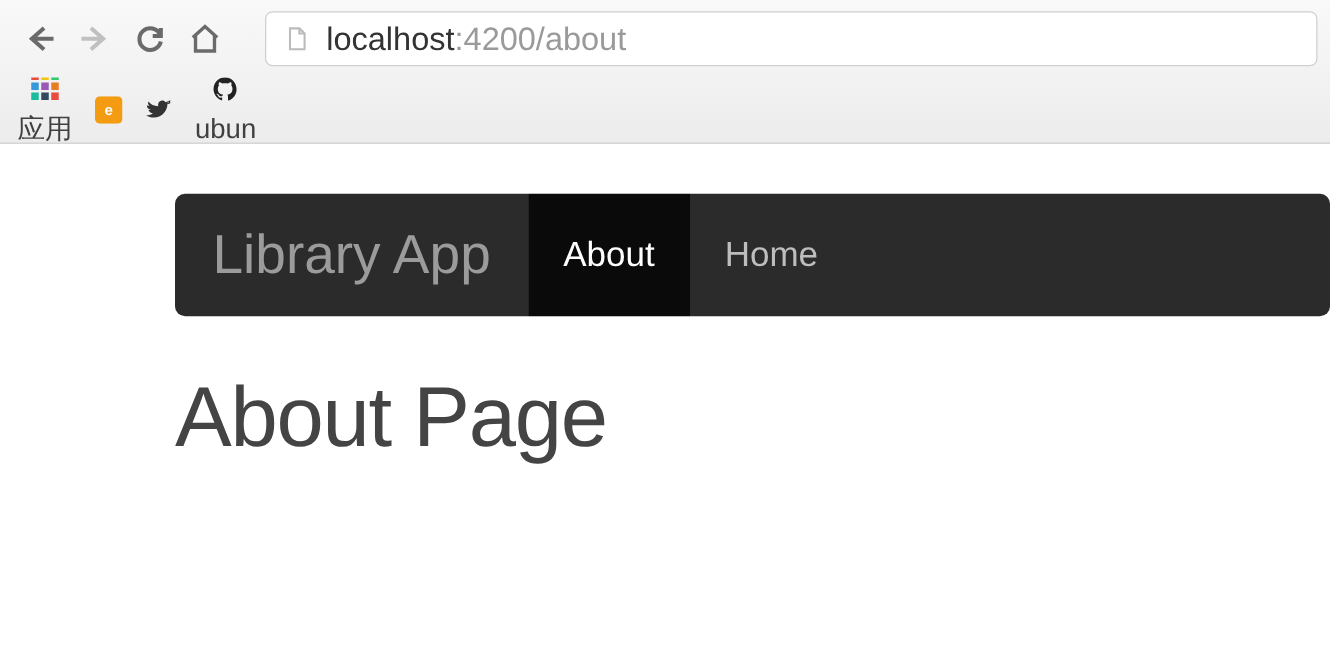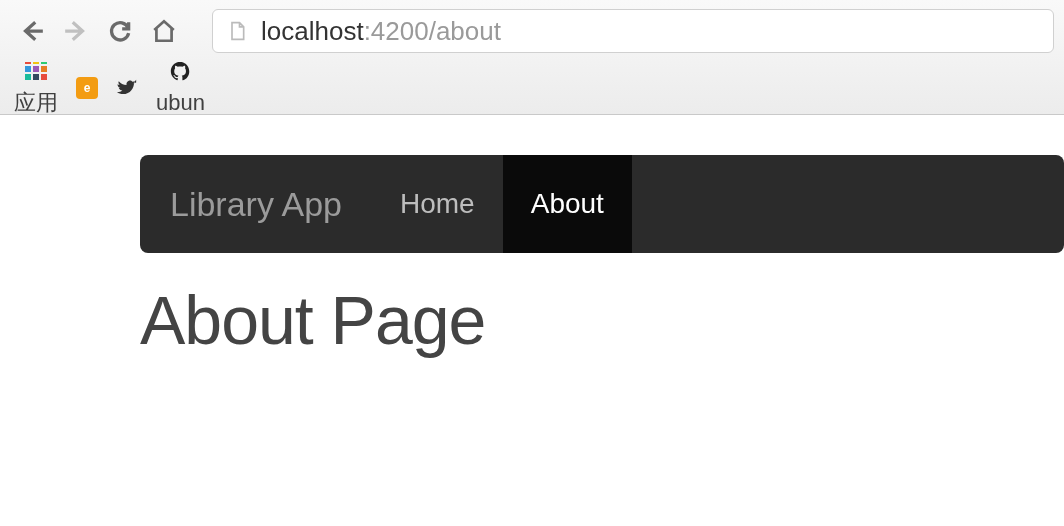--- a/index.html
+++ b/index.html
@@ -109,40 +109,40 @@
     .navbar {
       background: #2b2b2b;
       border-radius: 8px;
       height: 98px;
       display: flex;
       align-items: center;
       overflow: hidden;
     }
     .brand {
       color: #9b9b9b;
-      font-size: 34px;
+      font-size: 44px;
       font-weight: 400;
       padding: 0 30px;
       cursor: pointer;
     }
     .nav-link {
       color: #bdbdbd;
       font-size: 28px;
       padding: 0 28px;
       height: 100%;
       display: flex;
       align-items: center;
       cursor: pointer;
     }
     .nav-link.active {
       background: #0a0a0a;
       color: #fff;
     }
     .heading {
-      margin-top: 28px;
+      margin-top: 42px;
       font-size: 68px;
       font-weight: 500;
       color: #444;
       letter-spacing: -1px;
     }
   </style>
 </head>
 <body>
 
 <div class="browser-chrome">
@@ -208,17 +208,17 @@
           </svg>
       </div>
       <span class="bm-text">ubun</span>
     </div>
   </div>
 </div>
 
 <div class="page">
   <div class="navbar">
     <div class="brand">Library App</div>
+    <div class="nav-link active">About</div>
     <div class="nav-link">Home</div>
-    <div class="nav-link active">About</div>
   </div>
   <h1 class="heading">About Page</h1>
 </div>
 
 </body></html>

